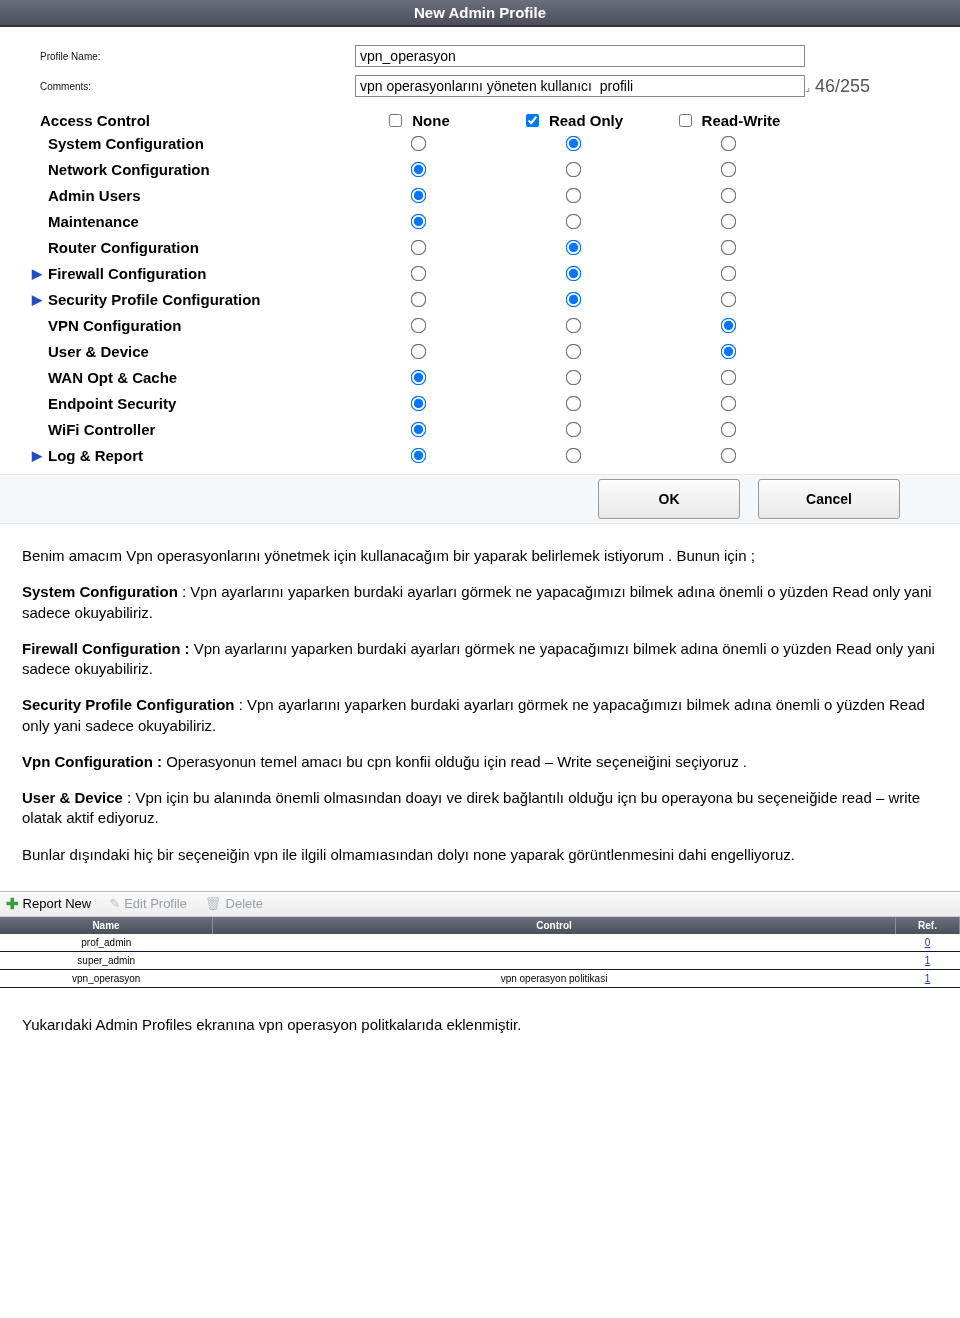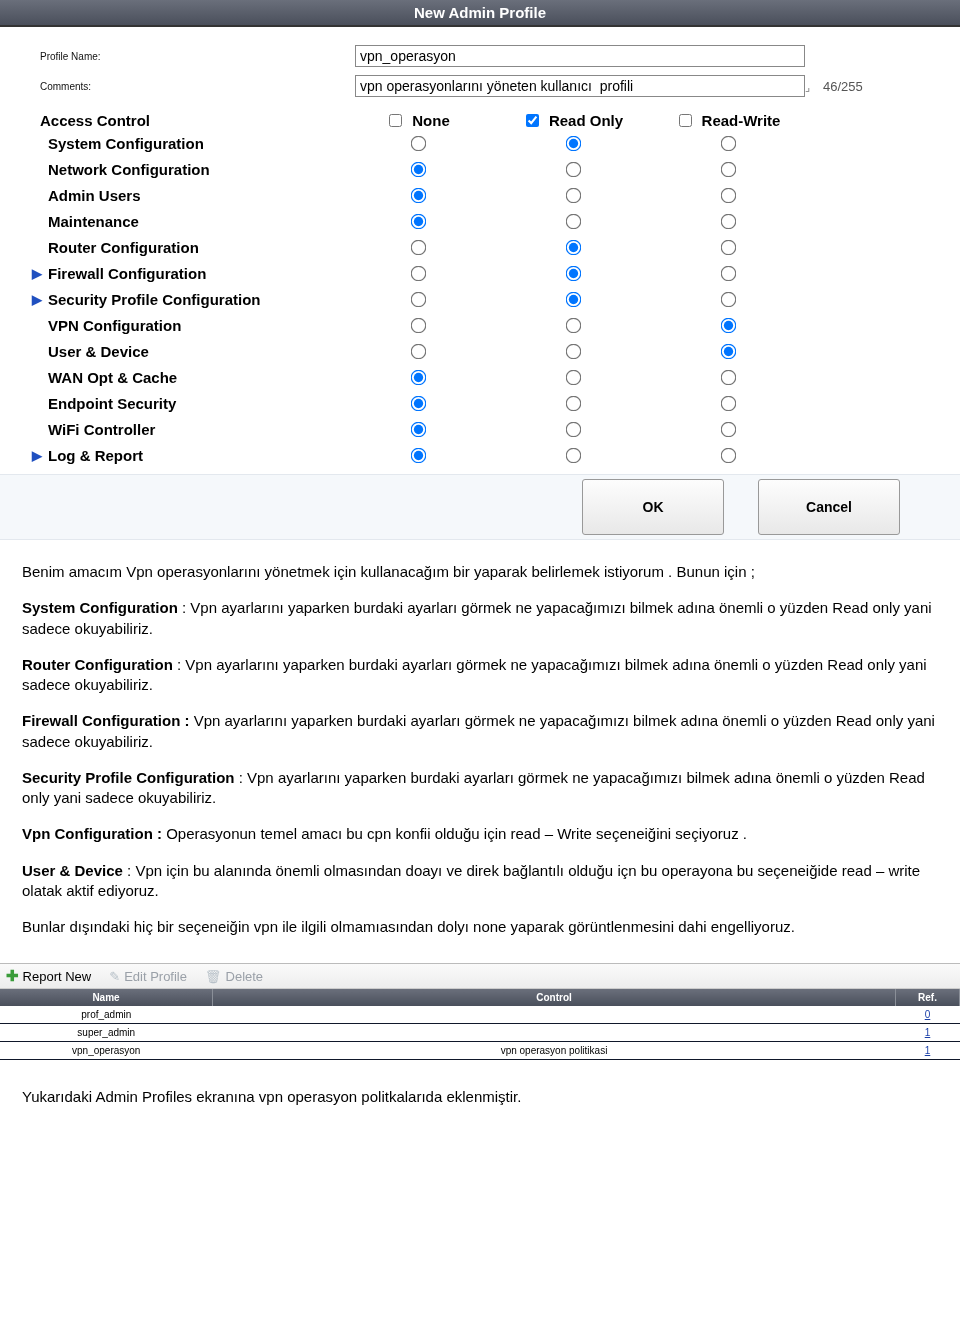--- a/index.html
+++ b/index.html
@@ -2,38 +2,38 @@
 <html><head>
 <meta charset="utf-8">
 <style>
   body { margin:0; font-family: Arial, Helvetica, sans-serif; font-size:14px; color:#000; background:#fff; width:960px; }
   .titlebar { background:linear-gradient(#6a6f7b,#4a4f5b); color:#fff; font-weight:bold; text-align:center; padding:4px 0; font-size:15px; border-bottom:2px solid #333; font-family:Verdana,Arial,sans-serif; }
   .form-area { padding:18px 0 4px 40px; }
   .form-row { display:flex; align-items:center; margin-bottom:8px; }
   .form-row label { width:315px; font-size:10px; color:#111; }
   .form-row input[type=text] { width:440px; padding:2px 4px; border:1px solid #888; font-size:14px; font-family:Arial; }
   .row2 .tfield { width:430px; }
-  .counter { font-size:13px; color:#555; margin-left:8px; }
+  .counter { font-size:18px; color:#555; }
   .grip { display:inline-block; width:10px; color:#777; }
   .grip::before{content:"⌟";font-size:11px;}
 
   .acc-head { display:flex; align-items:center; padding-left:40px; margin-top:2px; }
   .acc-head .label-cell { width:300px; font-weight:bold; font-size:15px; }
   .hcell { display:flex; align-items:center; justify-content:center; font-weight:bold; font-size:15px; width:155px; }
   .hcell input[type=checkbox]{margin-right:10px;}
 
   .perm-rows { }
   .perm-row { display:flex; align-items:center; padding-left:48px; height:26px; }
   .perm-row .pname { width:292px; font-weight:bold; font-size:15px; display:flex; align-items:center; }
   .perm-row .radio-cell { width:155px; text-align:center; }
   .perm-row .radio-cell input[type=radio]{ transform:scale(1.2); }
   .expander { color:#2050c0; margin-right:4px; font-size:13px; display:inline-block; width:12px; margin-left:-16px; }
 
   .btnbar { background:#f5f8fb; border-top:1px solid #e3e8ee; border-bottom:1px solid #e3e8ee; padding:4px 0; text-align:right; padding-right:60px; margin-top:6px;}
-  .btn { display:inline-block; background:linear-gradient(#fdfdfd,#e8e8e8); border:1px solid #999; border-radius:3px; padding:19px 0; width:140px; text-align:center; font-weight:bold; font-size:14px; margin-left:30px; font-family:Verdana,Arial;}
+  .btn { display:inline-block; background:linear-gradient(#fdfdfd,#e8e8e8); border:1px solid #999; border-radius:3px; padding:11px 0; width:140px; text-align:center; font-weight:bold; font-size:14px; margin-left:14px; font-family:Verdana,Arial;}
 
   .article { padding:22px 22px 10px 22px; font-size:15px; line-height:1.35; }
   .article p { margin:0 0 16px 0; }
   .article .b { font-weight:bold; }
 
   .toolbar2 { border-top:1px solid #bbb; border-bottom:1px solid #ccc; background:linear-gradient(#fafafa,#ededed); padding:3px 6px; display:flex; align-items:center; font-size:13px;}
   .toolbar2 .tb-item { margin-right:18px; display:flex; align-items:center; }
   .toolbar2 .disabled { color:#9aa0a8; }
   .plus-ico{color:#3a9c3a;font-weight:bold;margin-right:4px;font-size:15px;}
   .edit-ico{color:#b7c0c8;margin-right:4px;}
@@ -194,21 +194,20 @@
   </div>
 
 <div class="btnbar">
   <span class="btn">OK</span>
   <span class="btn">Cancel</span>
 </div>
 
 <div class="article">
   <p>Benim amacım Vpn operasyonlarını yönetmek için kullanacağım bir  yaparak belirlemek istiyorum . Bunun için ;</p>
   <p><span class="b">System Configuration</span><span> :  Vpn  ayarlarını yaparken burdaki ayarları görmek  ne yapacağımızı bilmek adına önemli o yüzden Read only yani sadece okuyabiliriz.</span></p>
-  <p><span class="b">Router Configuration</span><span> : Vpn  ayarlarını yaparken burdaki ayarları görmek  ne yapacağımızı bilmek adına önemli o yüzden Read only yani sadece okuyabiliriz.</span></p>
   <p><span class="b">Firewall Configuration :</span><span> Vpn  ayarlarını yaparken burdaki ayarları görmek  ne yapacağımızı bilmek adına önemli o yüzden Read only yani sadece okuyabiliriz.</span></p>
   <p><span class="b">Security Profile Configuration </span><span> :  Vpn  ayarlarını yaparken burdaki ayarları görmek  ne yapacağımızı bilmek adına önemli o yüzden Read only yani sadece okuyabiliriz.</span></p>
   <p><span class="b">Vpn Configuration :</span><span> Operasyonun temel amacı bu cpn konfii olduğu için read – Write  seçeneiğini seçiyoruz .</span></p>
   <p><span class="b">User &amp; Device </span><span> :  Vpn için bu alanında önemli olmasından doayı ve direk bağlantılı olduğu içn bu operayona   bu seçeneiğide  read – write olatak aktif ediyoruz.</span></p>
   <p>Bunlar dışındaki hiç bir seçeneiğin vpn ile ilgili olmamıasından dolyı none yaparak  görüntlenmesini dahi engelliyoruz.</p>
 </div>
 
 <div class="toolbar2">
   <span class="tb-item">
       <span class="plus-ico">✚</span>

